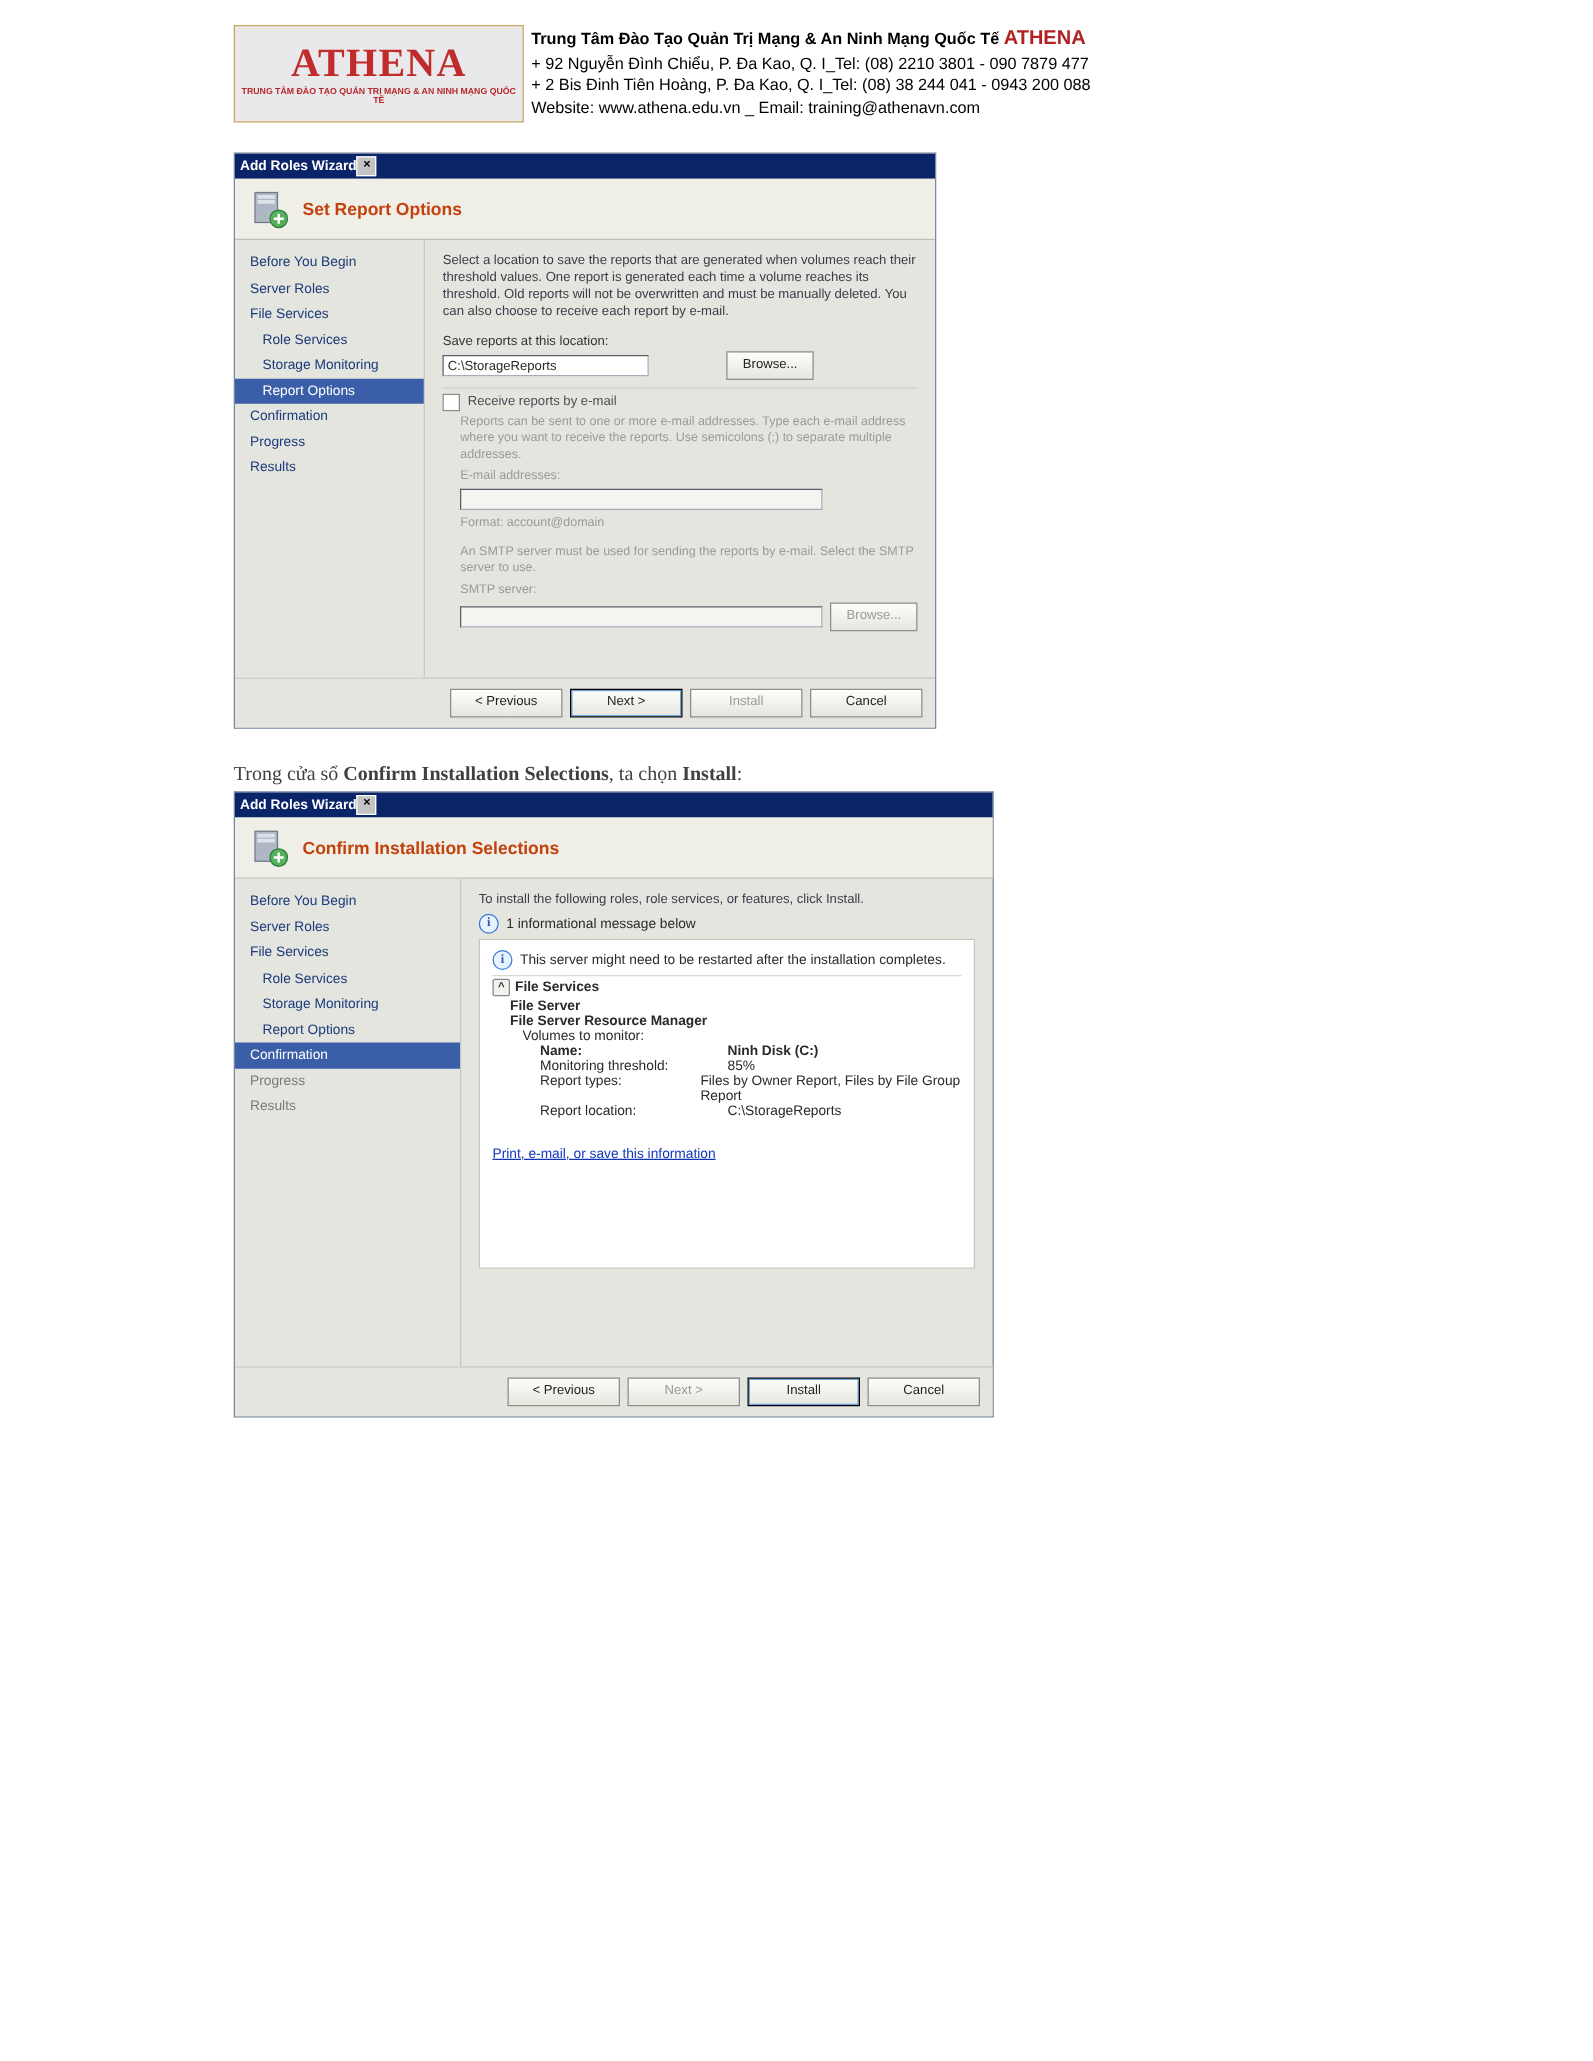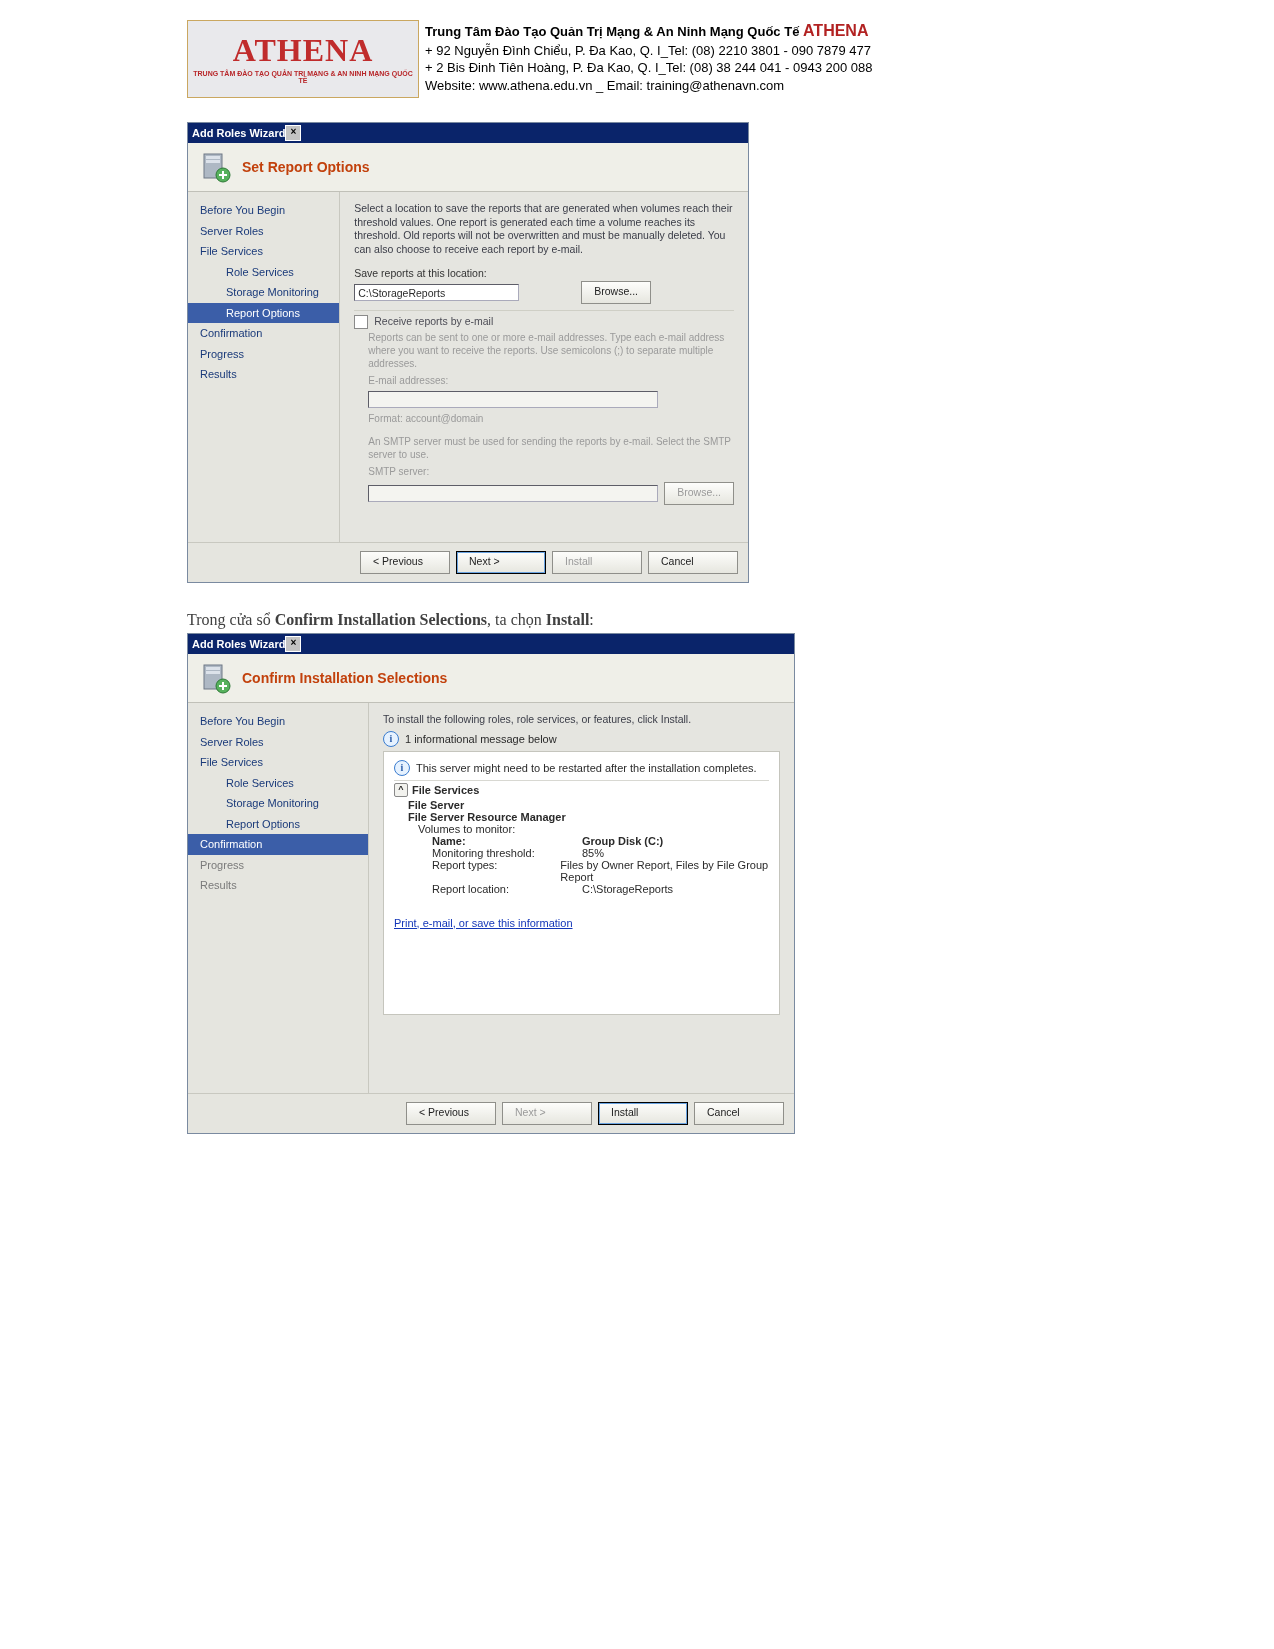--- a/index.html
+++ b/index.html
@@ -122,21 +122,21 @@
     background: #e5e5df;
     border-right: 1px solid #c8c8c0;
     padding: 8px 0;
   }
   .sidebar .item {
     padding: 2px 10px 2px 12px;
     font-size: 11px;
     color: #1a3a7a;
     line-height: 1.5;
   }
-  .sidebar .item.indent { padding-left: 38px; }
+  .sidebar .item.indent { padding-left: 22px; }
   .sidebar .item.selected {
     background: #3b5ea8;
     color: #fff;
   }
   .sidebar .item.grey {
     color: #7a7a7a;
   }
   .content {
     flex: 1;
     padding: 10px 14px 4px 14px;
@@ -197,21 +197,21 @@
     margin: 2px 0 4px 14px;
   }
   .footer {
     display: flex;
     justify-content: flex-end;
     gap: 6px;
     padding: 8px 10px;
     border-top: 1px solid #c8c8c0;
     background: #e5e5df;
   }
-  .footer .btn { width: 64px; }
+  .footer .btn { width: 64px; text-align: center; }
   .footer .btn.highlight { border:1px solid #000; box-shadow: 0 0 0 1px #6aa3e0 inset;}
   .cursor {
     position: relative;
   }
   .cursor::after {
     content: "";
     position: absolute;
     right: -6px;
     bottom: -10px;
     width: 14px;
@@ -432,21 +432,21 @@
               </div>
             <div class="row bold">
                 <span>File Server Resource Manager</span>
               </div>
             <div class="row" style="margin-left:10px">
                 <span>Volumes to monitor:</span>
               </div>
             <div id="details-rows">
                 <div class="row bold" style="margin-left: 24px;">
                   <span class="k">Name:</span>
-                  <span>Group Disk (C:)</span>
+                  <span>Ninh Disk (C:)</span>
                 </div>
                 <div class="row" style="margin-left: 24px;">
                   <span class="k">Monitoring threshold:</span>
                   <span>85%</span>
                 </div>
                 <div class="row" style="margin-left: 24px;">
                   <span class="k">Report types:</span>
                   <span>Files by Owner Report, Files by File Group Report</span>
                 </div>
                 <div class="row" style="margin-left: 24px;">

